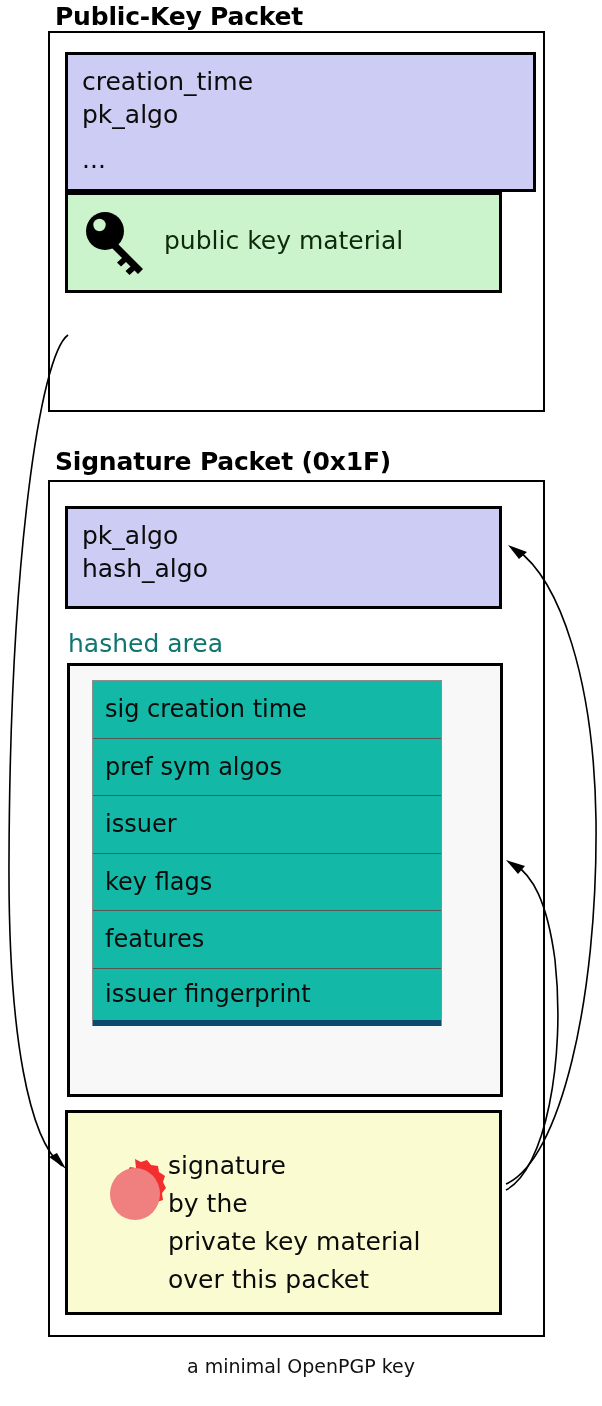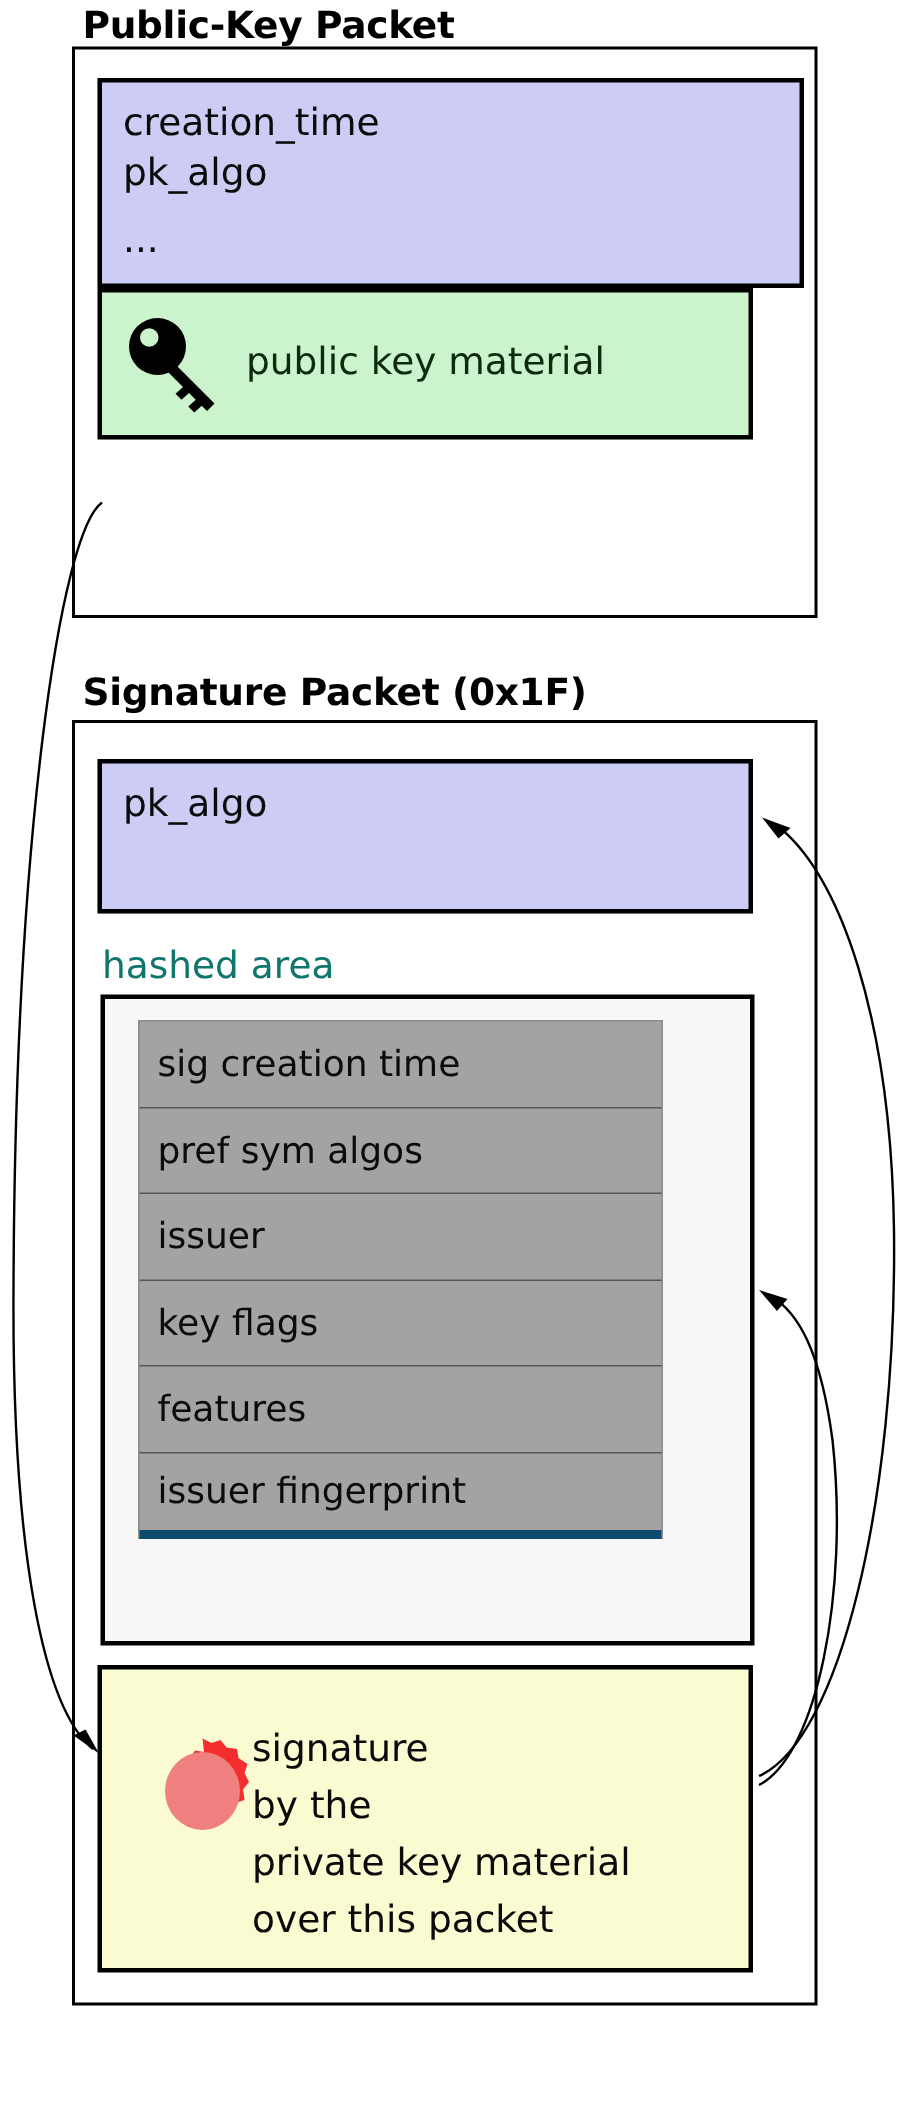--- a/index.html
+++ b/index.html
@@ -65,21 +65,21 @@
     border: 3px solid #000000;
     background: #f8f8f8;
   }
   .subpacket-list {
     position: absolute;
     left: 22px;
     top: 14px;
     width: 348px;
     border: 1px solid #8c8c8c;
     border-bottom: none;
-    background: #a3a3a3;
+    background: #14b8a6;
     text-align: center;
   }
   .subpacket-row {
     height: 57.5px;
     border-bottom: 1px solid #555555;
     display: flex;
     align-items: center;
     padding-left: 12px;
     font-size: 24px;
     color: #0b0b0b;
@@ -157,20 +157,21 @@
       <span class="abs field-line green-text" style="left:96px; top:29px;">public key material</span>
     </div>
   </div>
 
   <div class="abs section-title" style="left:55px; top:449px;">Signature Packet (0x1F)</div>
 
   <div class="abs packet-frame" style="left:48px; top:480px; width:497px; height:857px;"></div>
 
   <div class="abs field-box field-lavender" style="left:65px; top:506px; width:437px; height:103px;">
     <div class="field-line">pk_algo</div>
+    <div class="field-line">hash_algo</div>
   </div>
 
   <div class="abs area-label" style="left:68px; top:631px;">hashed area</div>
 
   <div class="abs hashed-box" style="left:67px; top:663px; width:436px; height:434px;">
     <div class="subpacket-list">
       <div class="subpacket-row">sig creation time</div>
       <div class="subpacket-row">pref sym algos</div>
       <div class="subpacket-row">issuer</div>
       <div class="subpacket-row">key flags</div>
@@ -207,14 +208,15 @@
       <path class="arrow-path" d="M 506 1184 C 560 1160, 598 1000, 596 820 C 594 680, 560 580, 516 549"></path>
       <polygon class="arrow-head" points="508,545 527,552 519,559"></polygon>
     </g>
 
     <g>
       <path class="arrow-path" d="M 506 1190 C 545 1170, 566 1060, 555 960 C 547 900, 532 875, 514 864"></path>
       <polygon class="arrow-head" points="506,860 525,866 518,874"></polygon>
     </g>
   </svg>
 
+  <div class="abs caption" style="left:0; top:1355px;">a minimal OpenPGP key</div>
 
 </div>
 
 </body></html>

